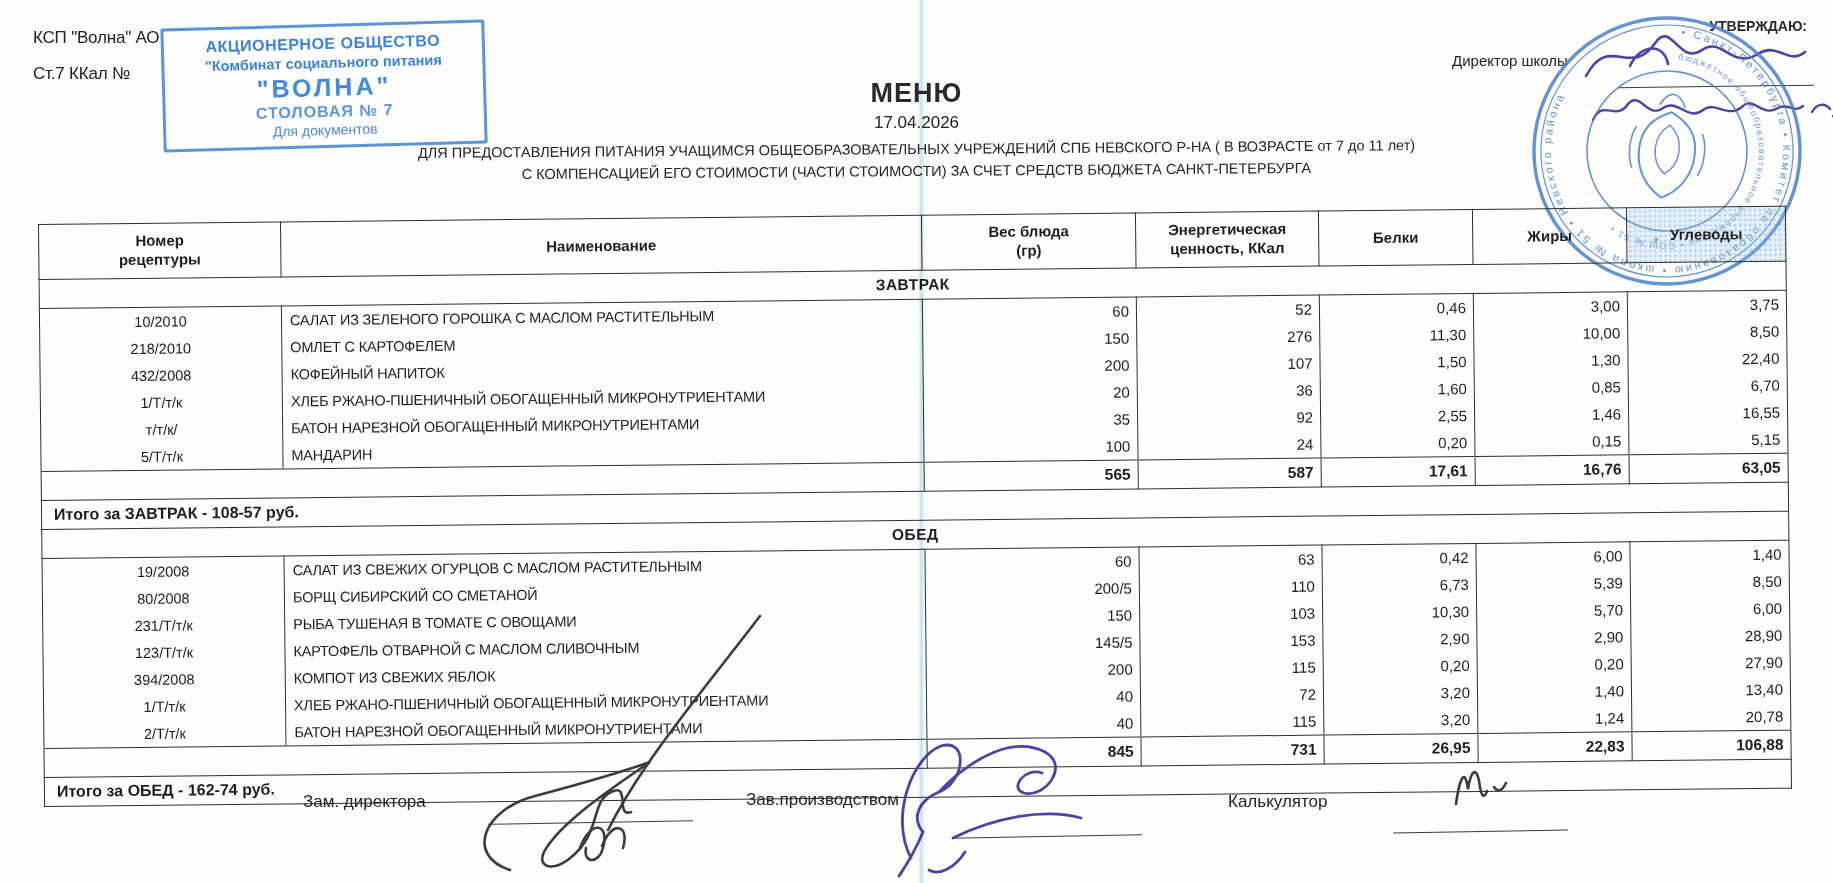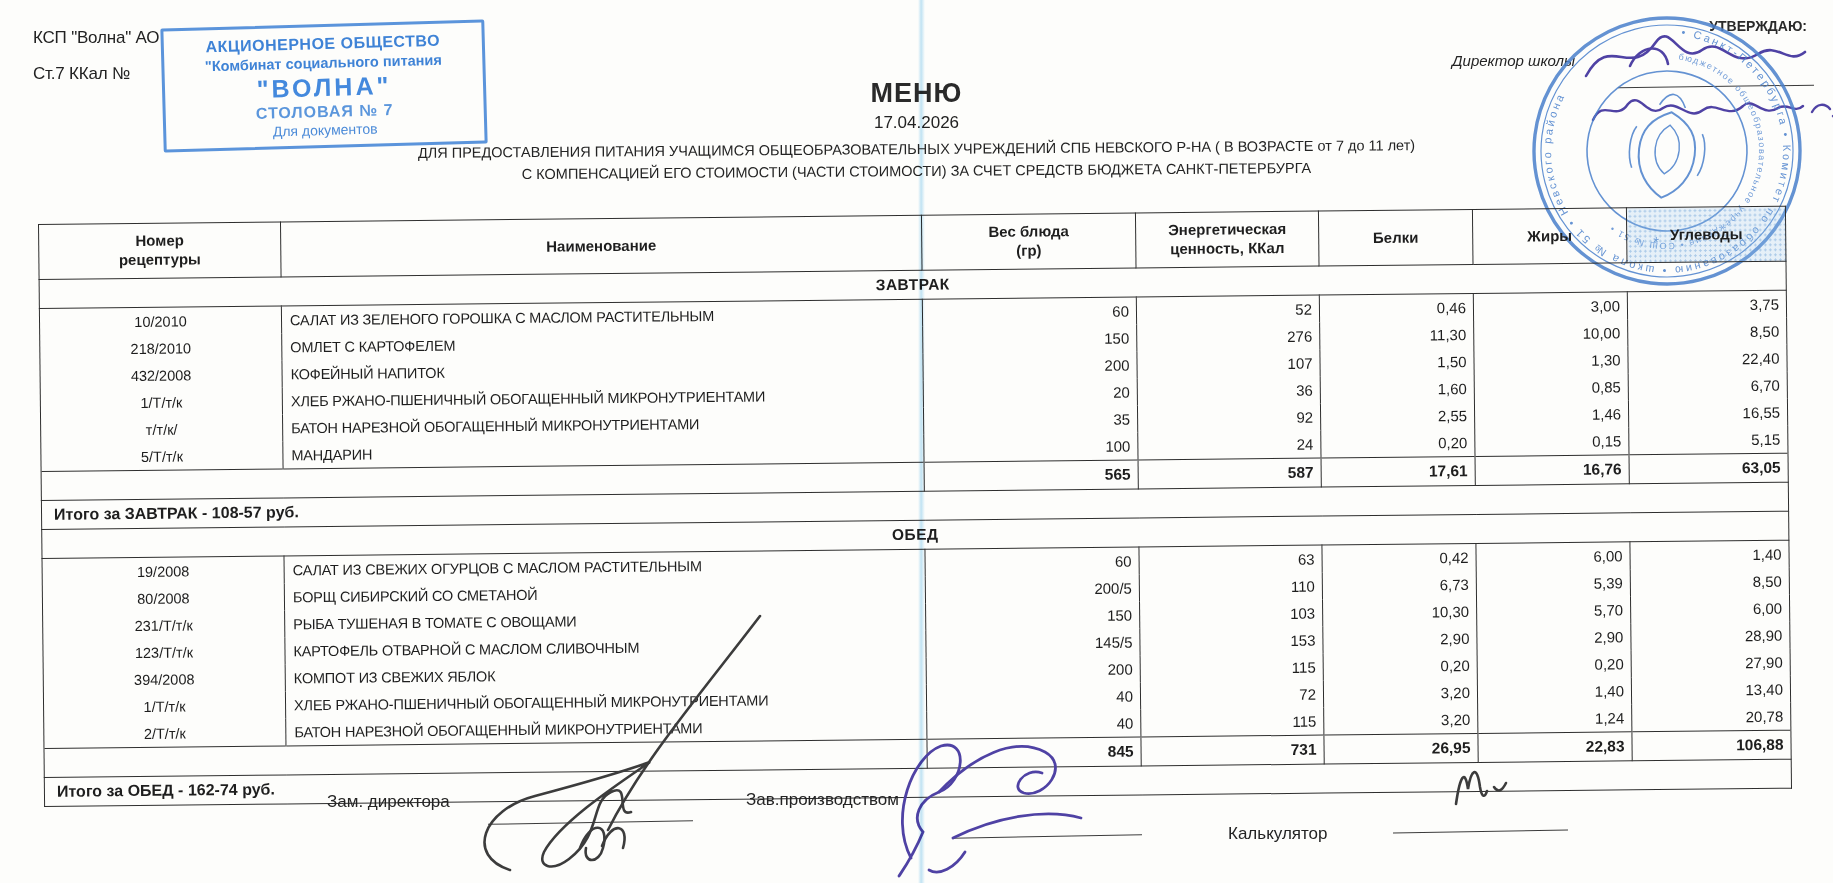--- a/index.html
+++ b/index.html
@@ -6,21 +6,21 @@
   .page{position:relative;width:1833px;height:883px;background:#fdfdfb;overflow:hidden;
         font-family:"Liberation Sans","DejaVu Sans",sans-serif;color:#1f1f1f;}
   .abs{position:absolute;}
 
   
   .org-line{font-size:17px;letter-spacing:-0.2px;color:#222;}
   .doc-title{left:0;width:1833px;text-align:center;font-size:27px;font-weight:700;letter-spacing:1px;color:#2a2a2a;}
   .doc-date{left:0;width:1833px;text-align:center;font-size:17px;color:#222;}
   .doc-sub{left:0;width:1833px;text-align:center;font-size:14.5px;color:#242424;transform:rotate(-0.45deg);}
   .approve{right:26px;top:18px;font-size:14px;font-weight:600;color:#2a2a2a;}
-  .dir-label{left:1452px;top:52px;font-size:15px;color:#242424;font-style:italic;}
+  .dir-label{left:1452px;top:52px;font-size:15px;color:#242424;}
   .sig-line{border-bottom:1.8px solid #3c3c3c;height:0;}
 
   
   .rect-stamp{left:162px;top:24px;width:306px;padding:8px 6px 7px 6px;border:3px solid rgba(62,129,213,.85);
               border-radius:2px;transform:rotate(-1.6deg);text-align:center;color:#3f83d6;background:rgba(255,255,255,0);}
   .rs1{font-size:16px;font-weight:700;letter-spacing:.5px;}
   .rs2{font-size:14.5px;font-weight:600;margin-top:2px;}
   .rs3{font-size:25px;font-weight:800;letter-spacing:3px;margin-top:2px;color:#4489dd;}
   .rs4{font-size:16px;font-weight:600;letter-spacing:1px;color:#5b96dc;margin-top:1px;}
   .rs5{font-size:14px;color:#4c8bd8;margin-top:1px;}
@@ -287,21 +287,21 @@
           <td>22,83</td>
           <td>106,88</td>
         </tr>
         <tr>
           <td class="itogo" colspan="7">Итого за ОБЕД - 162-74 руб.</td>
         </tr>
       </tbody>
     </table>
   </div>
 
-  <div class="abs bottom-label" style="left:303px;top:792px;margin-left:24px;">Зам. директора</div>
+  <div class="abs bottom-label" style="left:303px;top:792px;">Зам. директора</div>
   <div class="abs sig-line" style="left:488px;top:822px;width:205px;transform:rotate(-1deg);"></div>
   <svg class="abs sig-svg" style="left:440px;top:612px;" width="330" height="268" viewBox="0 0 330 268">
     <g fill="none" stroke="#3c3c3c" stroke-width="2.6" stroke-linecap="round">
       <path d="M320 4 C262 80, 202 150, 168 218"></path>
       <path d="M70 258 C26 244, 42 198, 95 184 C140 172, 182 160, 210 150 C178 172, 120 210, 104 240 C97 255, 112 260, 129 247 C162 222, 150 190, 171 180 C191 170, 175 206, 191 200"></path>
       <path d="M140 236 C150 208, 170 210, 163 236 C159 252, 143 252, 146 236"></path>
       <path d="M162 234 C172 208, 190 212, 183 236"></path>
     </g>
   </svg>
 
@@ -309,21 +309,21 @@
   <div class="abs sig-line" style="left:952px;top:836px;width:190px;transform:rotate(-1deg);"></div>
   <svg class="abs sig-svg" style="left:893px;top:698px;" width="205" height="182" viewBox="0 0 205 182">
     <g fill="none" stroke="#4f42a4" stroke-width="2.8" stroke-linecap="round">
       <path d="M18 160 C-4 118, 20 58, 48 48 C76 40, 72 84, 46 94 C26 102, 18 120, 30 134 C20 158, 10 172, 6 178"></path>
       <path d="M46 94 C80 58, 122 38, 152 54 C177 68, 152 100, 131 95 C116 91, 131 69, 149 75"></path>
       <path d="M60 140 C102 119, 152 110, 188 120"></path>
       <path d="M72 154 C62 170, 46 178, 36 172"></path>
     </g>
   </svg>
 
-  <div class="abs bottom-label" style="left:1228px;top:824px;">Калькулятор</div>
+  <div class="abs bottom-label" style="left:1228px;top:792px;">Калькулятор</div>
   <div class="abs sig-line" style="left:1393px;top:831px;width:175px;transform:rotate(-1deg);"></div>
   <svg class="abs sig-svg" style="left:1448px;top:758px;" width="72" height="52" viewBox="0 0 72 52">
     <g fill="none" stroke="#3c3c3c" stroke-width="2.6" stroke-linecap="round">
       <path d="M8 46 C12 18, 17 10, 20 31 C23 12, 29 6, 32 29 C34 41, 37 39, 39 33"></path>
       <path d="M46 29 C50 35, 54 33, 58 25"></path>
     </g>
   </svg>
 
   <div class="abs scan-line"></div>
 </div>

